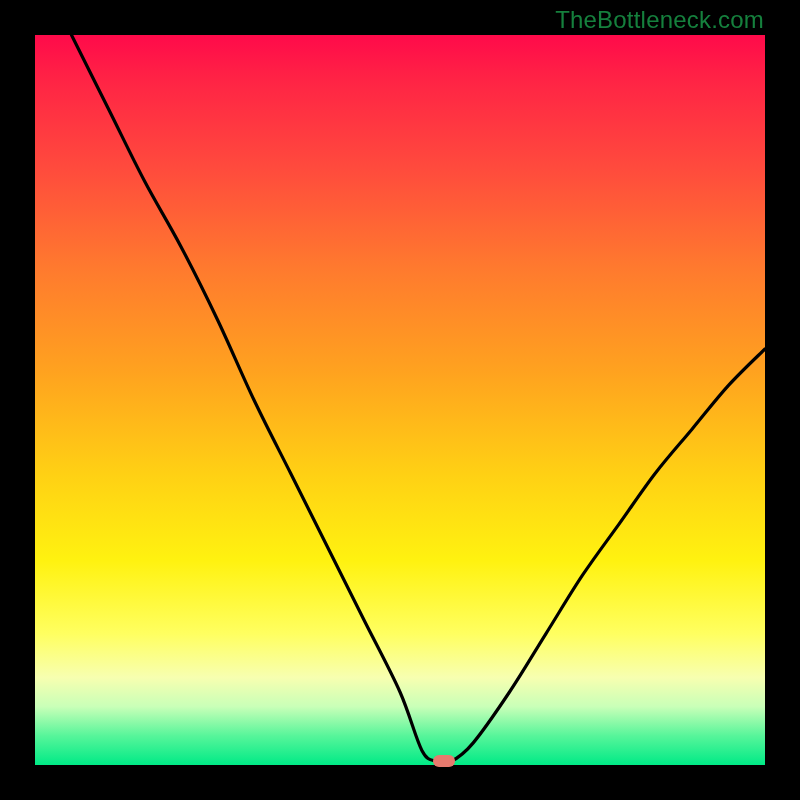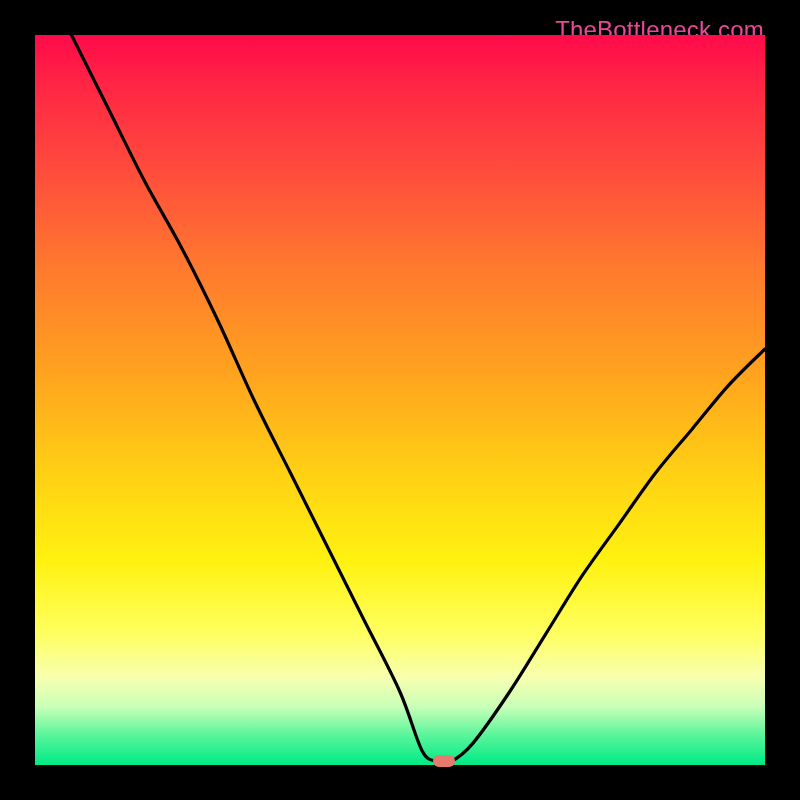--- a/index.html
+++ b/index.html
@@ -34,27 +34,26 @@
       #fff210 72%,
       #ffff60 82%,
       #f7ffb0 88%,
       #c9ffb8 92%,
       #57f59a 96%,
       #00ea86 100%
     );
   }
   .watermark {
     position: absolute;
-    top: 16px;
+    top: 6px;
     right: 36px;
-    color: #ec4899;
+    color: #15803d;
     font-size: 24px;
     letter-spacing: 0.2px;
     font-weight: 500;
-    text-decoration: underline;
   }
   svg.curve {
     position: absolute;
     left: 0;
     top: 0;
     width: 730px;
     height: 730px;
   }
   .marker {
     position: absolute;

